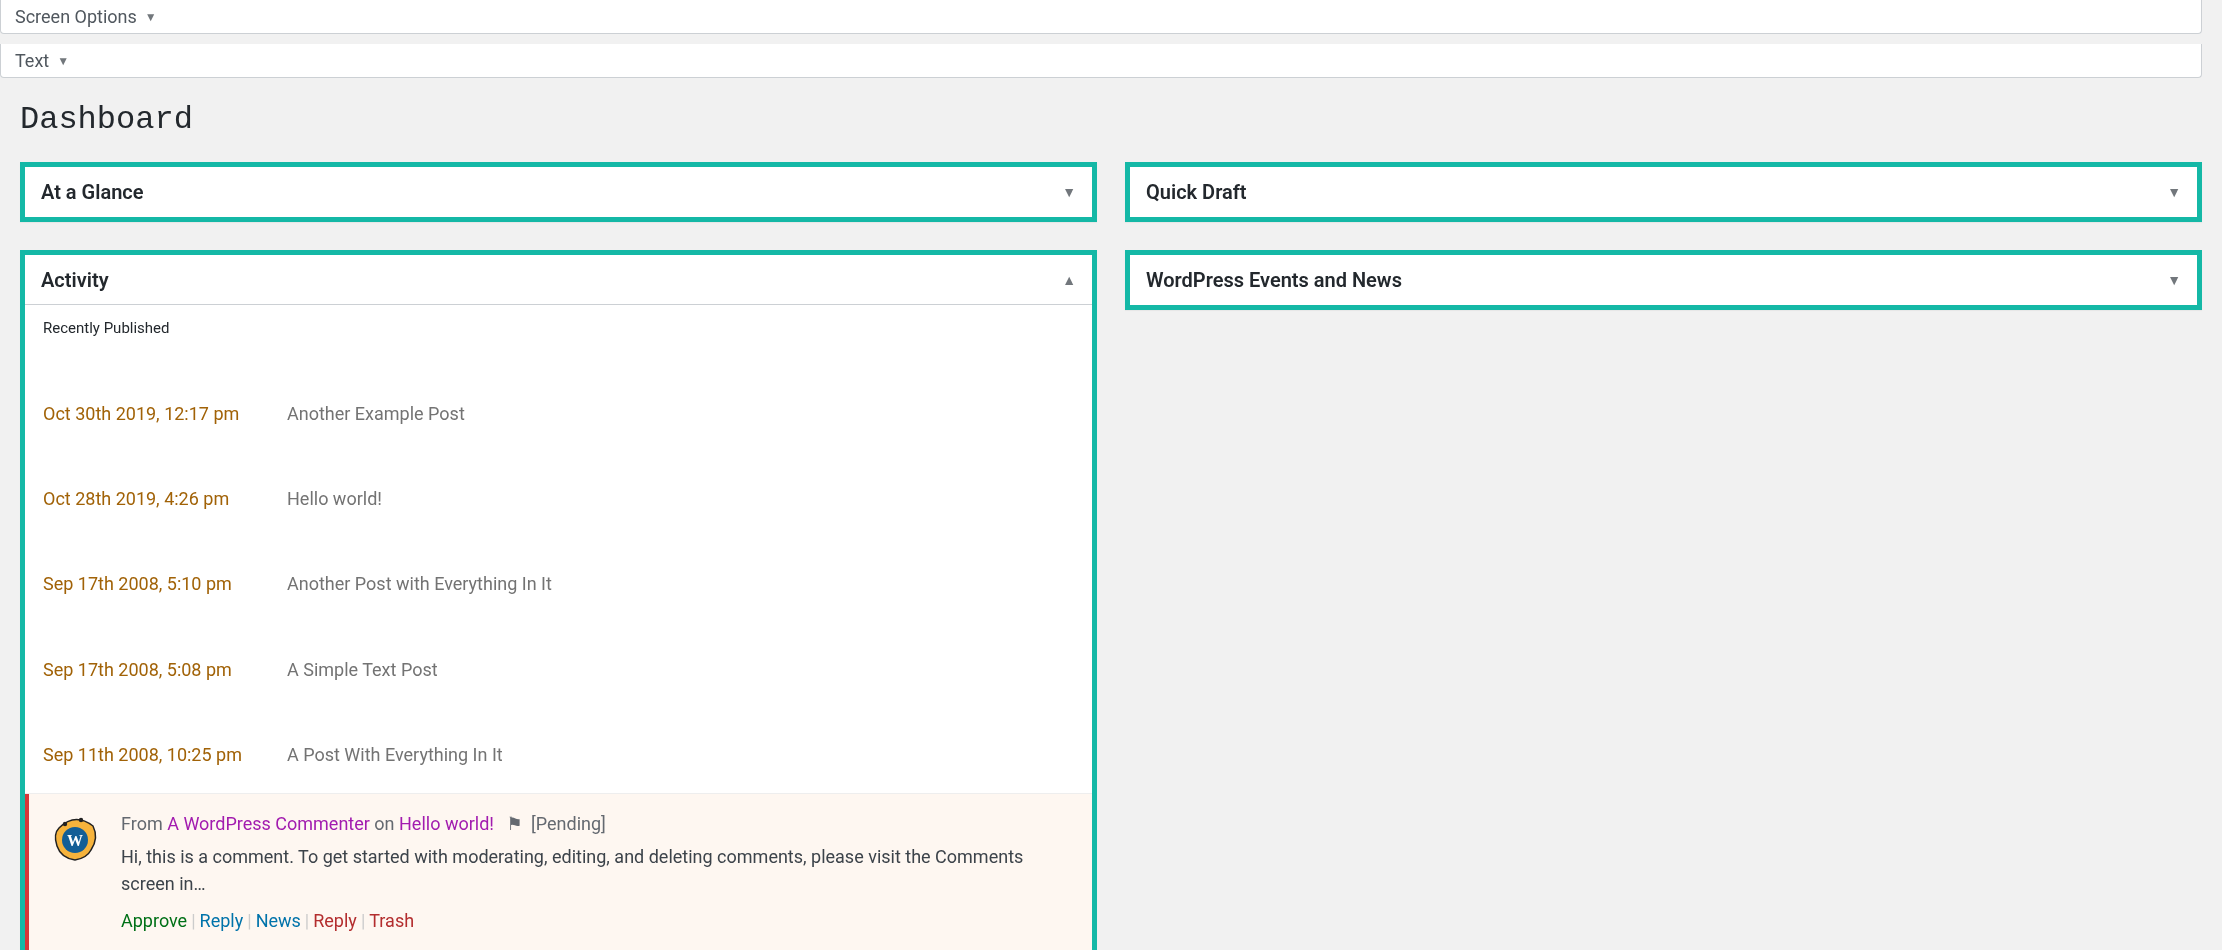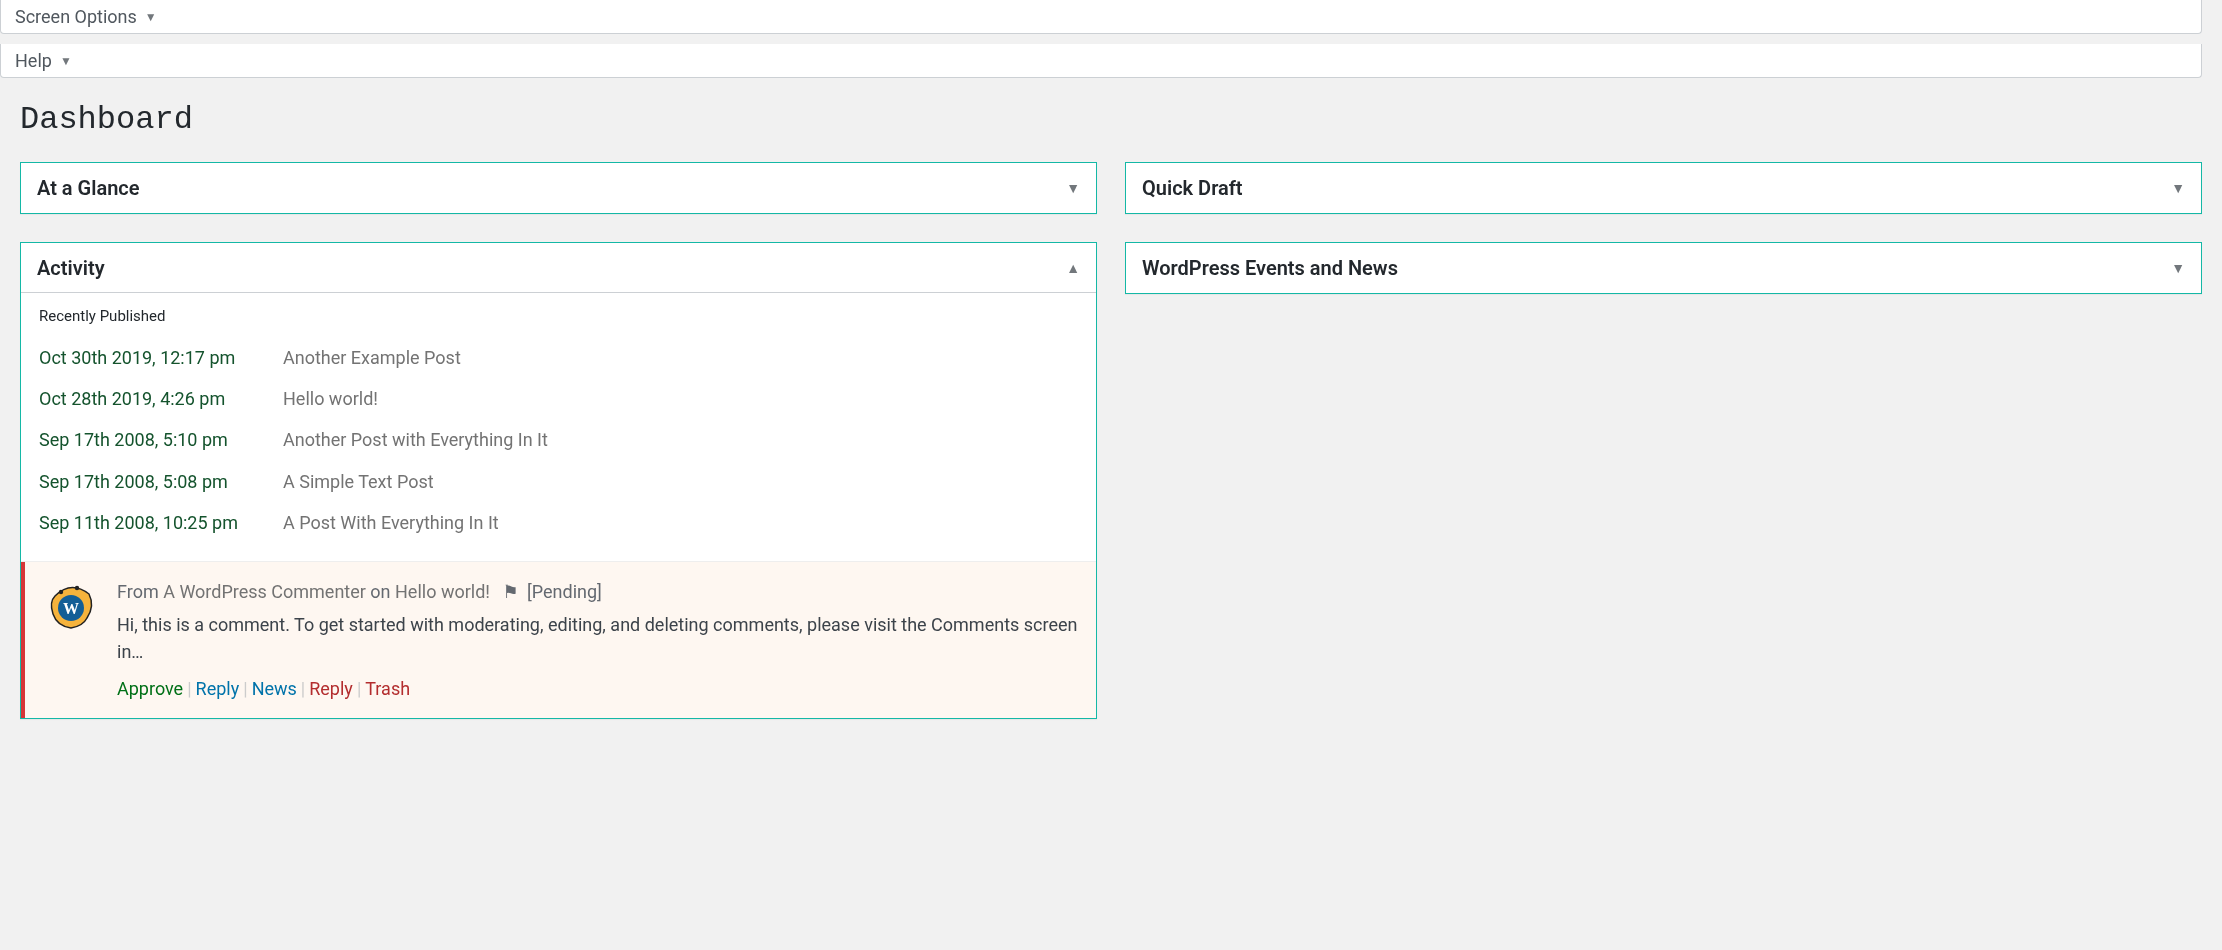--- a/index.html
+++ b/index.html
@@ -49,21 +49,21 @@
     gap: 28px;
   }
   .col {
     flex: 1;
     display: flex;
     flex-direction: column;
     gap: 28px;
   }
   .postbox {
     background: #fff;
-    border: 1px solid #14b8a6;
+    border: 5px solid #14b8a6;
     box-shadow: 0 1px 1px rgba(0,0,0,.04);
   }
   .postbox-header {
     display: flex;
     justify-content: space-between;
     align-items: center;
     border-bottom: 1px solid #ccd0d4;
     padding: 0 16px;
     height: 50px;
     cursor: pointer;
@@ -95,23 +95,24 @@
   }
   ul.published li {
     display: flex;
     align-items: baseline;
     gap: 14px;
     padding: 8px 0;
     font-size: 18px;
     line-height: 1.4;
   }
   ul.published li .date {
-    color: #14532d;
+    color: #a16207;
     width: 230px;
     flex-shrink: 0;
+    margin-top: 44px;
   }
   ul.published li a {
     color: #737373;
     text-decoration: none;
   }
   .divider {
     border-top: 1px solid #eee;
   }
   .comment-block {
     background: #fef7f1;
@@ -135,21 +136,21 @@
     color: #3c434a;
     line-height: 1.5;
   }
   .comment-meta {
     margin-bottom: 6px;
   }
   .comment-meta .from-label {
     color: #646970;
   }
   .comment-meta a {
-    color: #737373;
+    color: #a21caf;
     text-decoration: none;
     margin-top: 35px;
   }
   .comment-meta .on-label {
     color: #646970;
   }
   .comment-meta .pending {
     color: #646970;
   }
   .flag-icon {
@@ -178,21 +179,21 @@
 </style>
 </head>
 <body>
 
 <div class="top-tabs">
   <div class="top-tab">
     <span>Screen Options</span>
     <span class="chevron-down">▼</span>
   </div>
   <div class="top-tab">
-    <span>Help</span>
+    <span>Text</span>
     <span class="chevron-down">▼</span>
   </div>
 </div>
 
 <div class="wrap">
   <h1 class="page-title">Dashboard</h1>
 
   <div class="columns">
 
     <div class="col">

